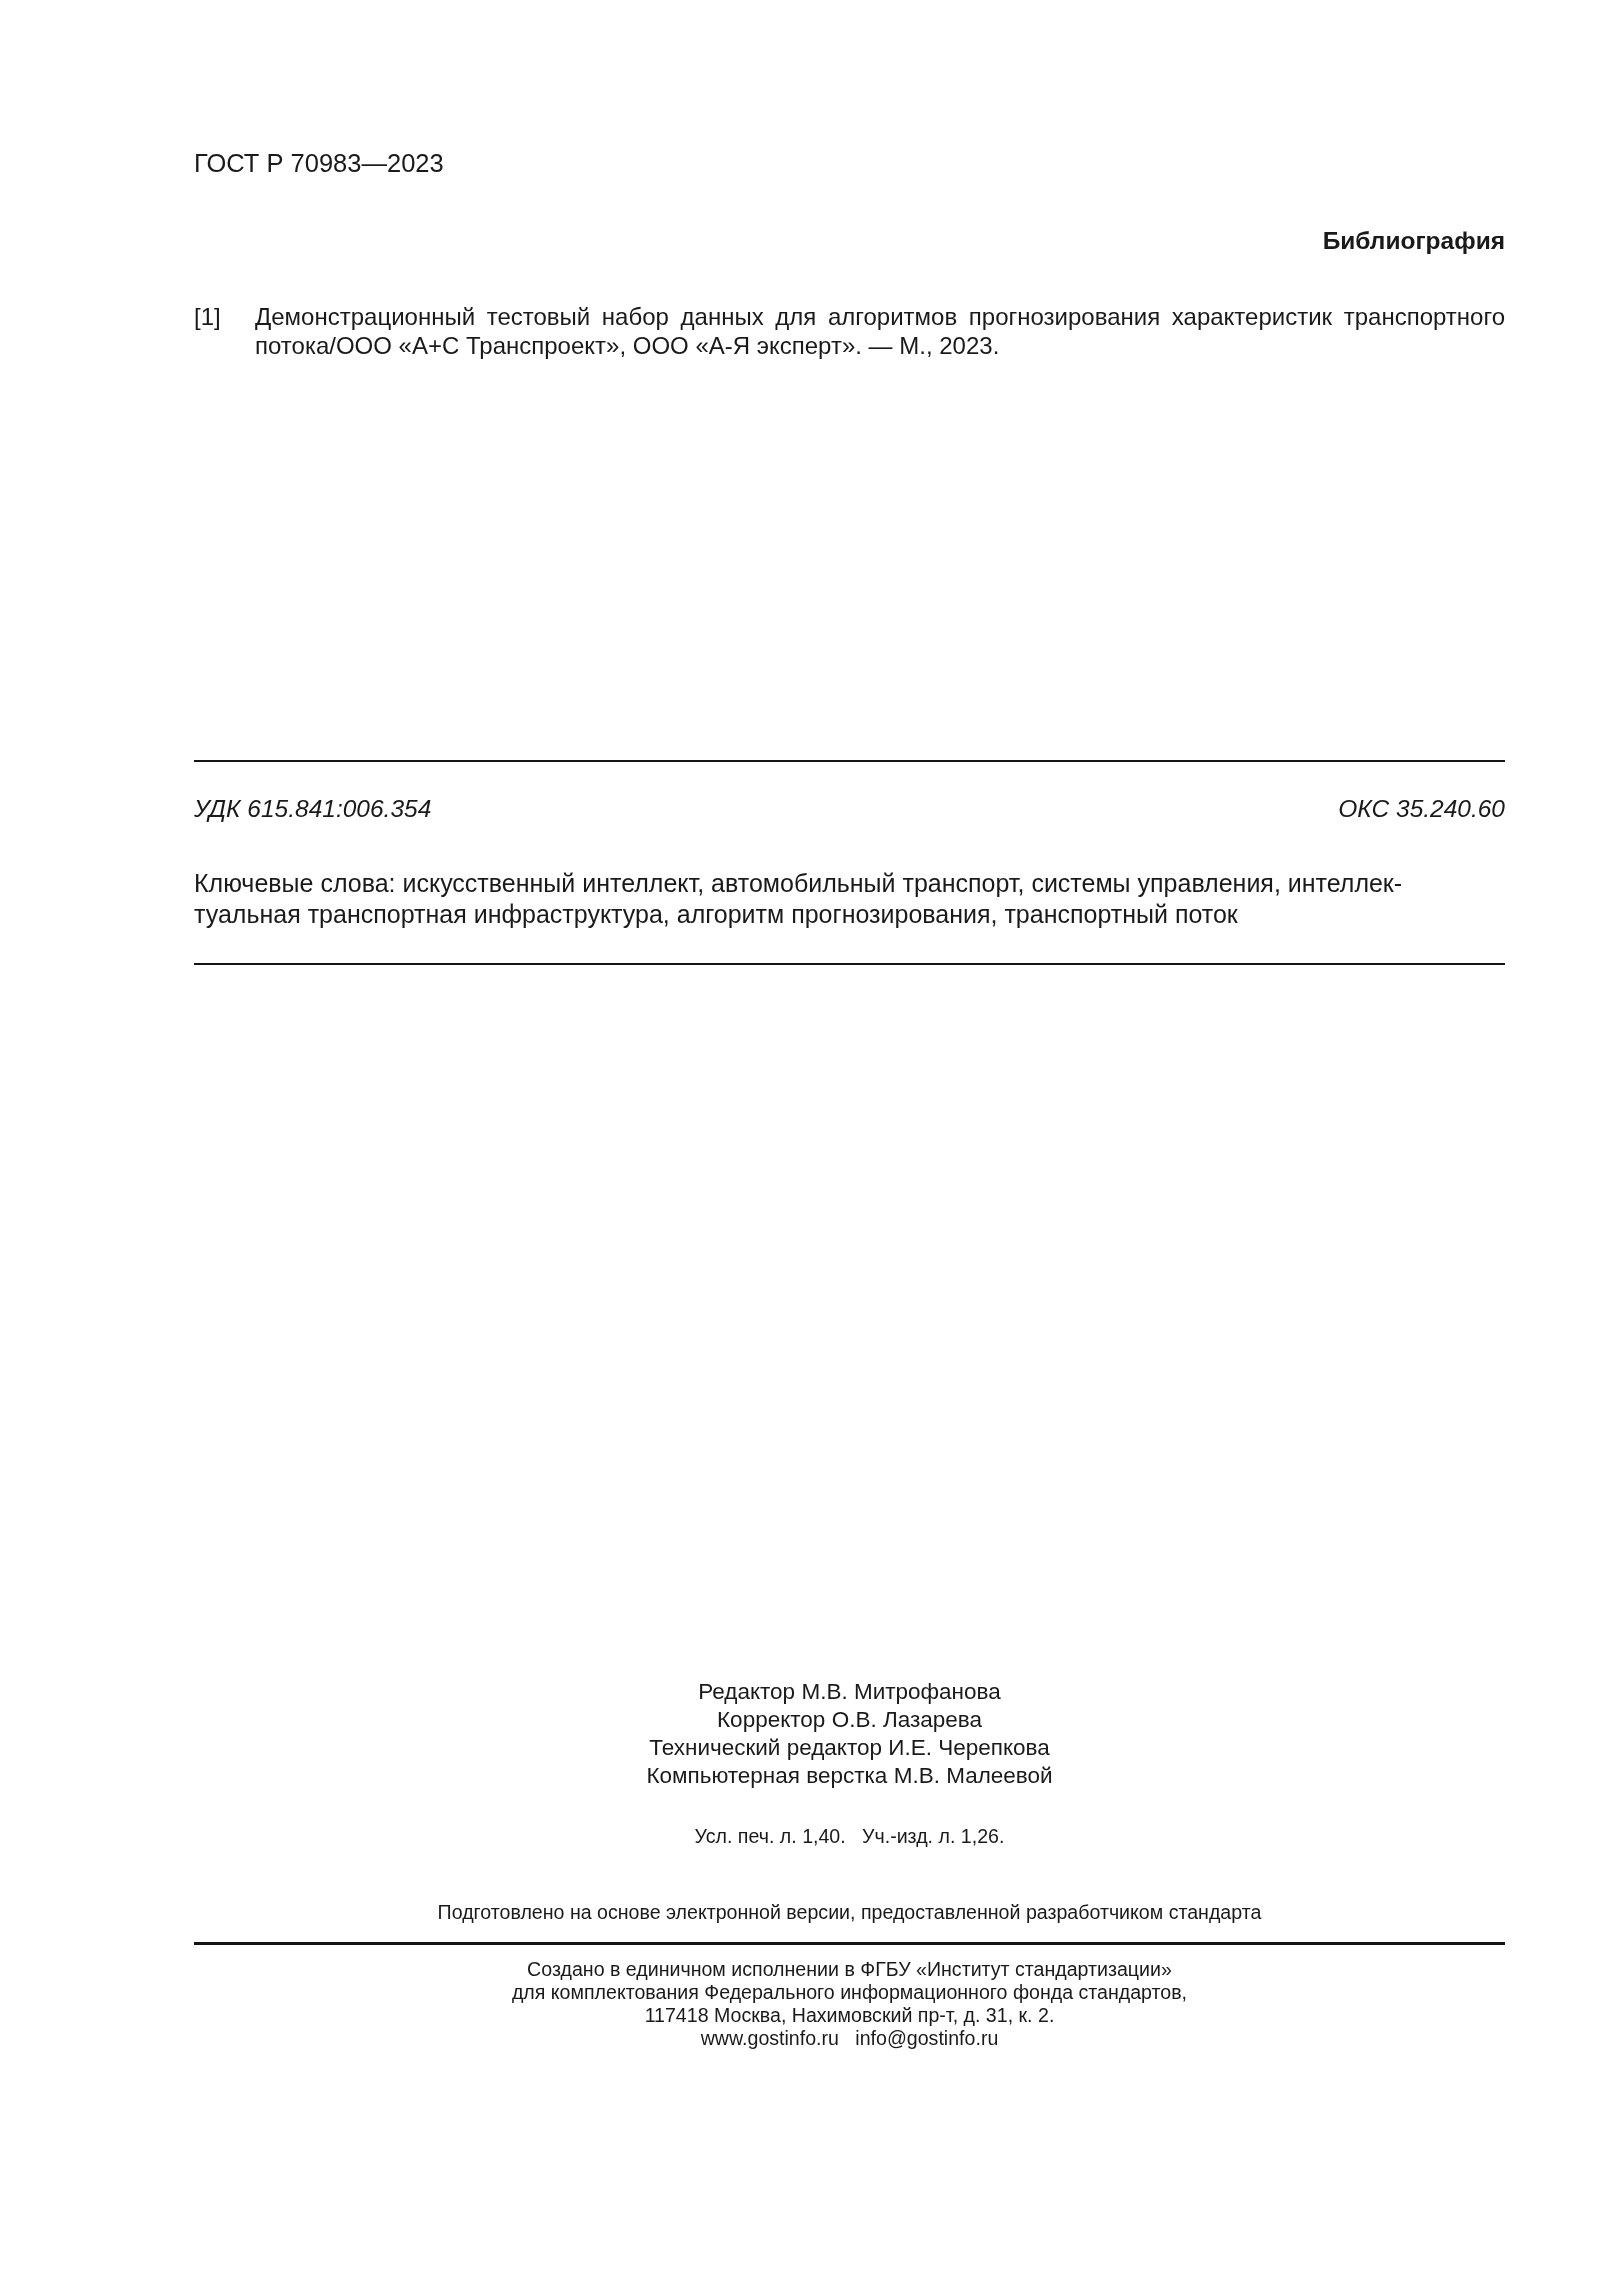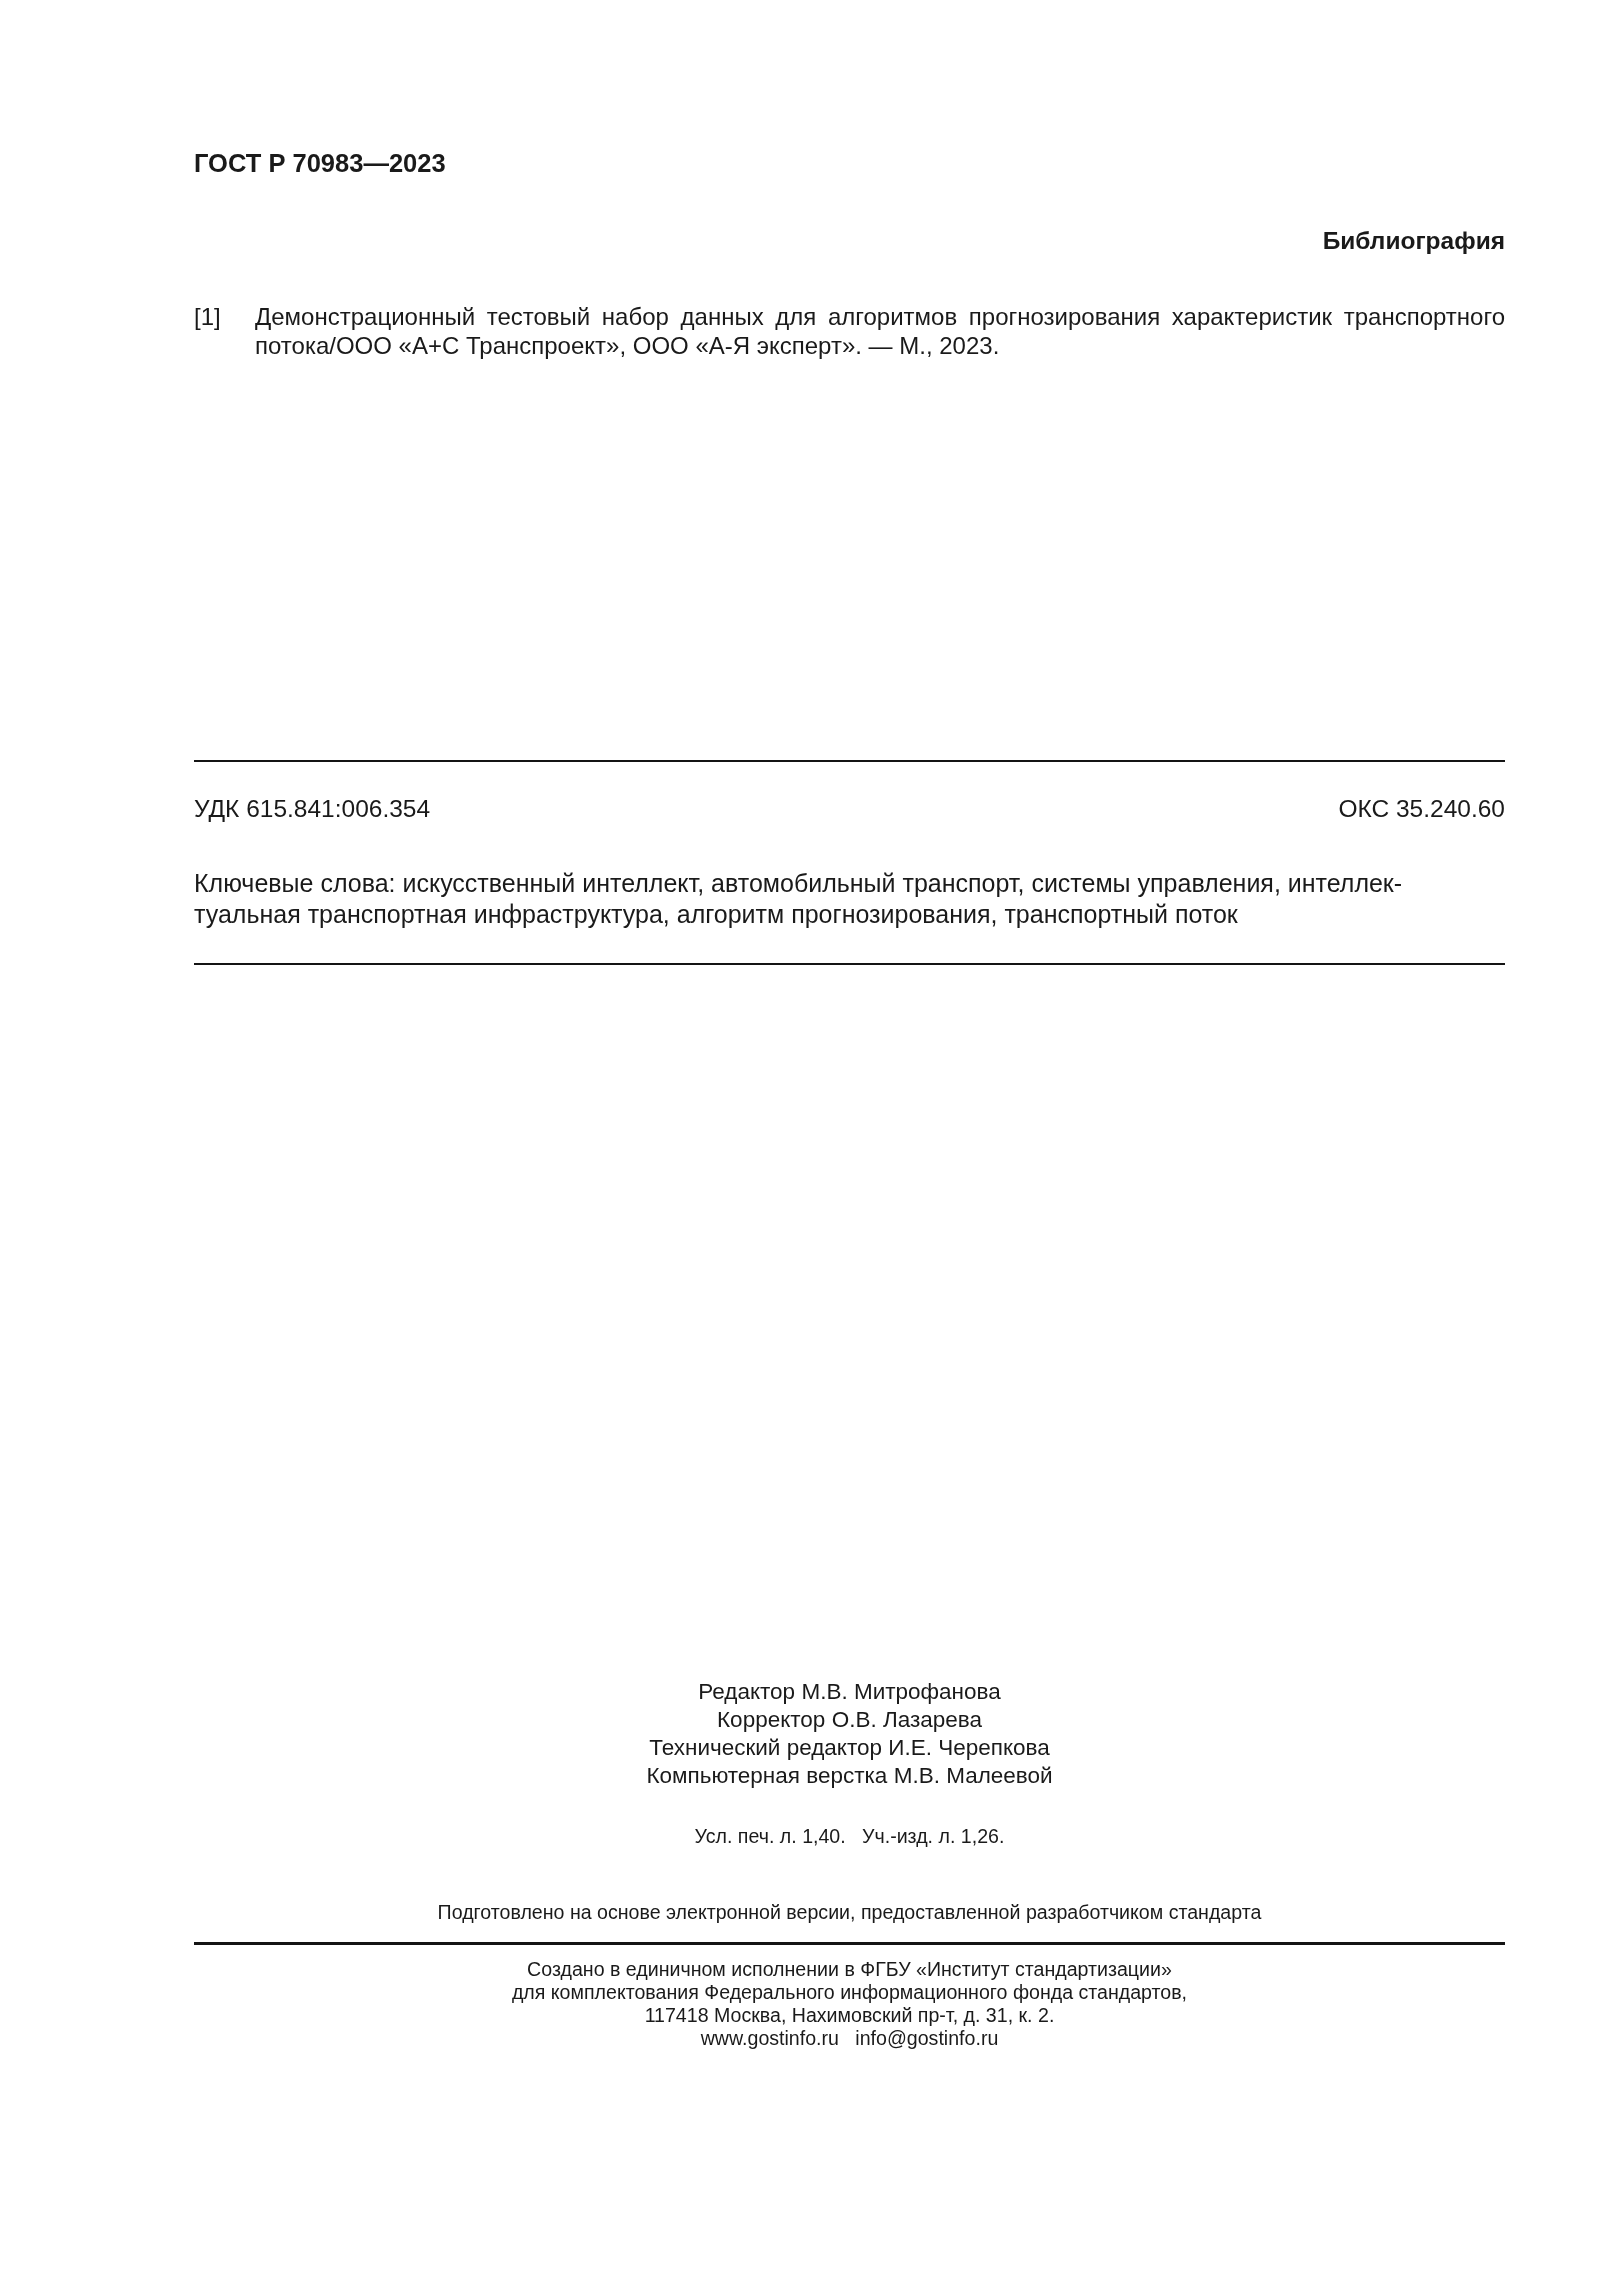--- a/index.html
+++ b/index.html
@@ -4,37 +4,37 @@
 <style>
   html, body { margin: 0; padding: 0; background: #ffffff; }
   body {
     width: 1621px; height: 2293px; position: relative; overflow: hidden;
     font-family: "Liberation Sans", "DejaVu Sans", sans-serif;
     color: #1a1a1a;
   }
   .abs { position: absolute; }
   .doc-code {
     top: 149px; left: 194px;
-    font-size: 25.5px; font-weight: bold; line-height: 29px; white-space: nowrap;
+    font-size: 25.5px; font-weight: normal; line-height: 29px; white-space: nowrap;
   }
   .section-title {
     top: 226px; left: 194px; width: 1311px; text-align: right;
     font-size: 24.5px; font-weight: bold; line-height: 29px;
   }
   .bib-entry { top: 302px; left: 194px; width: 1311px; font-size: 24px; line-height: 29px; }
   .bib-num { position: absolute; left: 0; top: 0; }
   .bib-text { margin-left: 61px; text-align: justify; }
   .rule { left: 194px; width: 1311px; background: #141414; }
   .rule-1 { top: 760px; height: 2px; }
   .rule-2 { top: 963px; height: 2px; }
   .rule-3 { top: 1942px; height: 2.9px; }
   .codes-row {
     top: 794px; left: 194px; width: 1311px;
     display: flex; justify-content: space-between;
-    font-size: 24.5px; line-height: 29px;
+    font-size: 24.5px; line-height: 29px; font-style: italic;
   }
   .keywords {
     top: 868px; left: 194px; width: 1311px;
     font-size: 25px; line-height: 31px; text-align: justify;
   }
   .keywords .line { display: block; white-space: nowrap; }
   .credits {
     top: 1678px; left: 194px; width: 1311px; text-align: center;
     font-size: 22.5px; line-height: 28px;
   }

